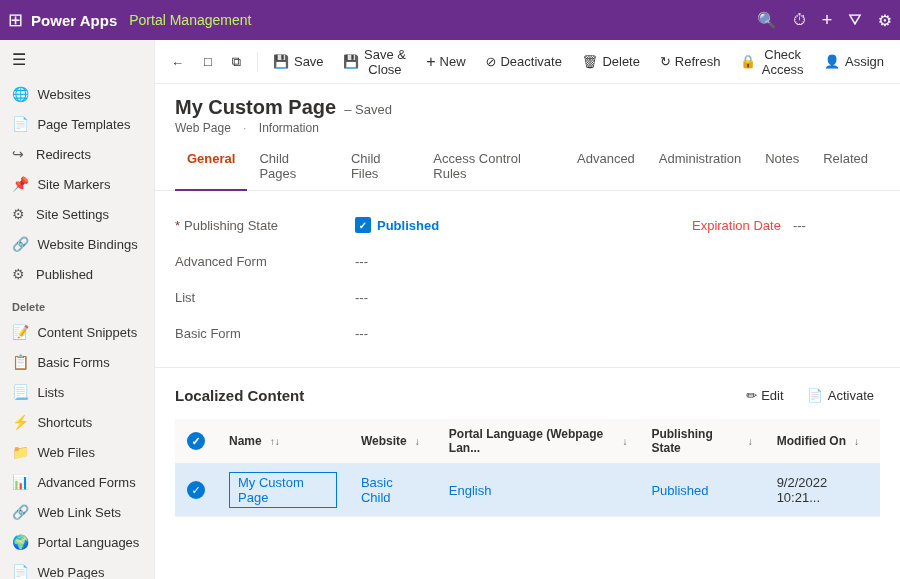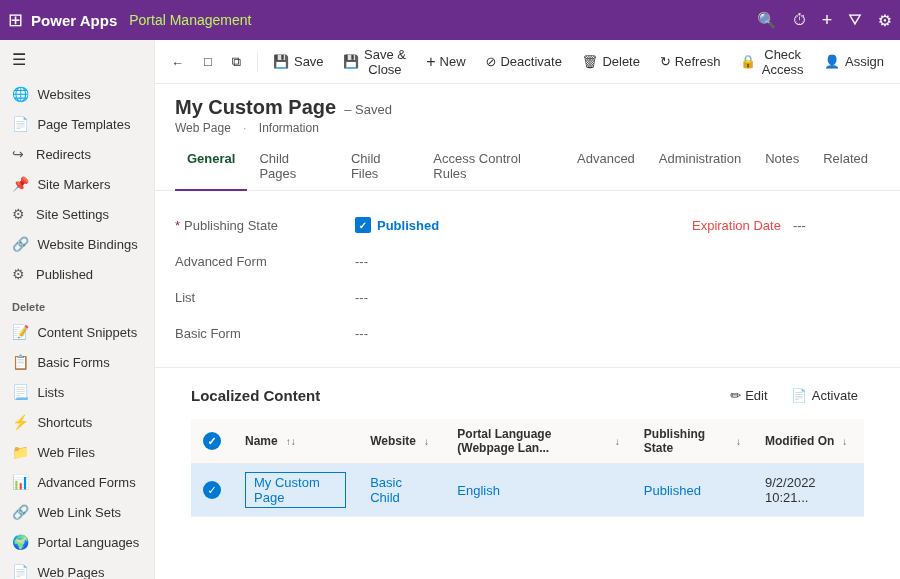--- a/index.html
+++ b/index.html
@@ -118,21 +118,21 @@
     }
     .tab {
       padding: 8px 12px;
       cursor: pointer;
       font-size: 13px;
       color: #605e5c;
       border-bottom: 2px solid transparent;
       margin-bottom: -1px;
     }
     .tab.active {
-      color: #14532d;
+      color: #c2410c;
       font-weight: 600;
       border-bottom: 2px solid #6b2d8b;
     }
 
     
     .content-area {
       flex: 1;
       overflow-y: auto;
       padding: 0;
       background: #fff;
@@ -178,21 +178,21 @@
       display: inline-flex;
       align-items: center;
       justify-content: center;
       color: white;
       font-size: 10px;
     }
     .dash-value { color: #605e5c; }
 
     
     .localized-section {
-      padding: 16px 36px;
+      padding: 16px 20px;
     }
     .localized-header {
       display: flex;
       align-items: center;
       margin-bottom: 12px;
     }
     .localized-title {
       font-size: 15px;
       font-weight: 600;
       color: #323130;

